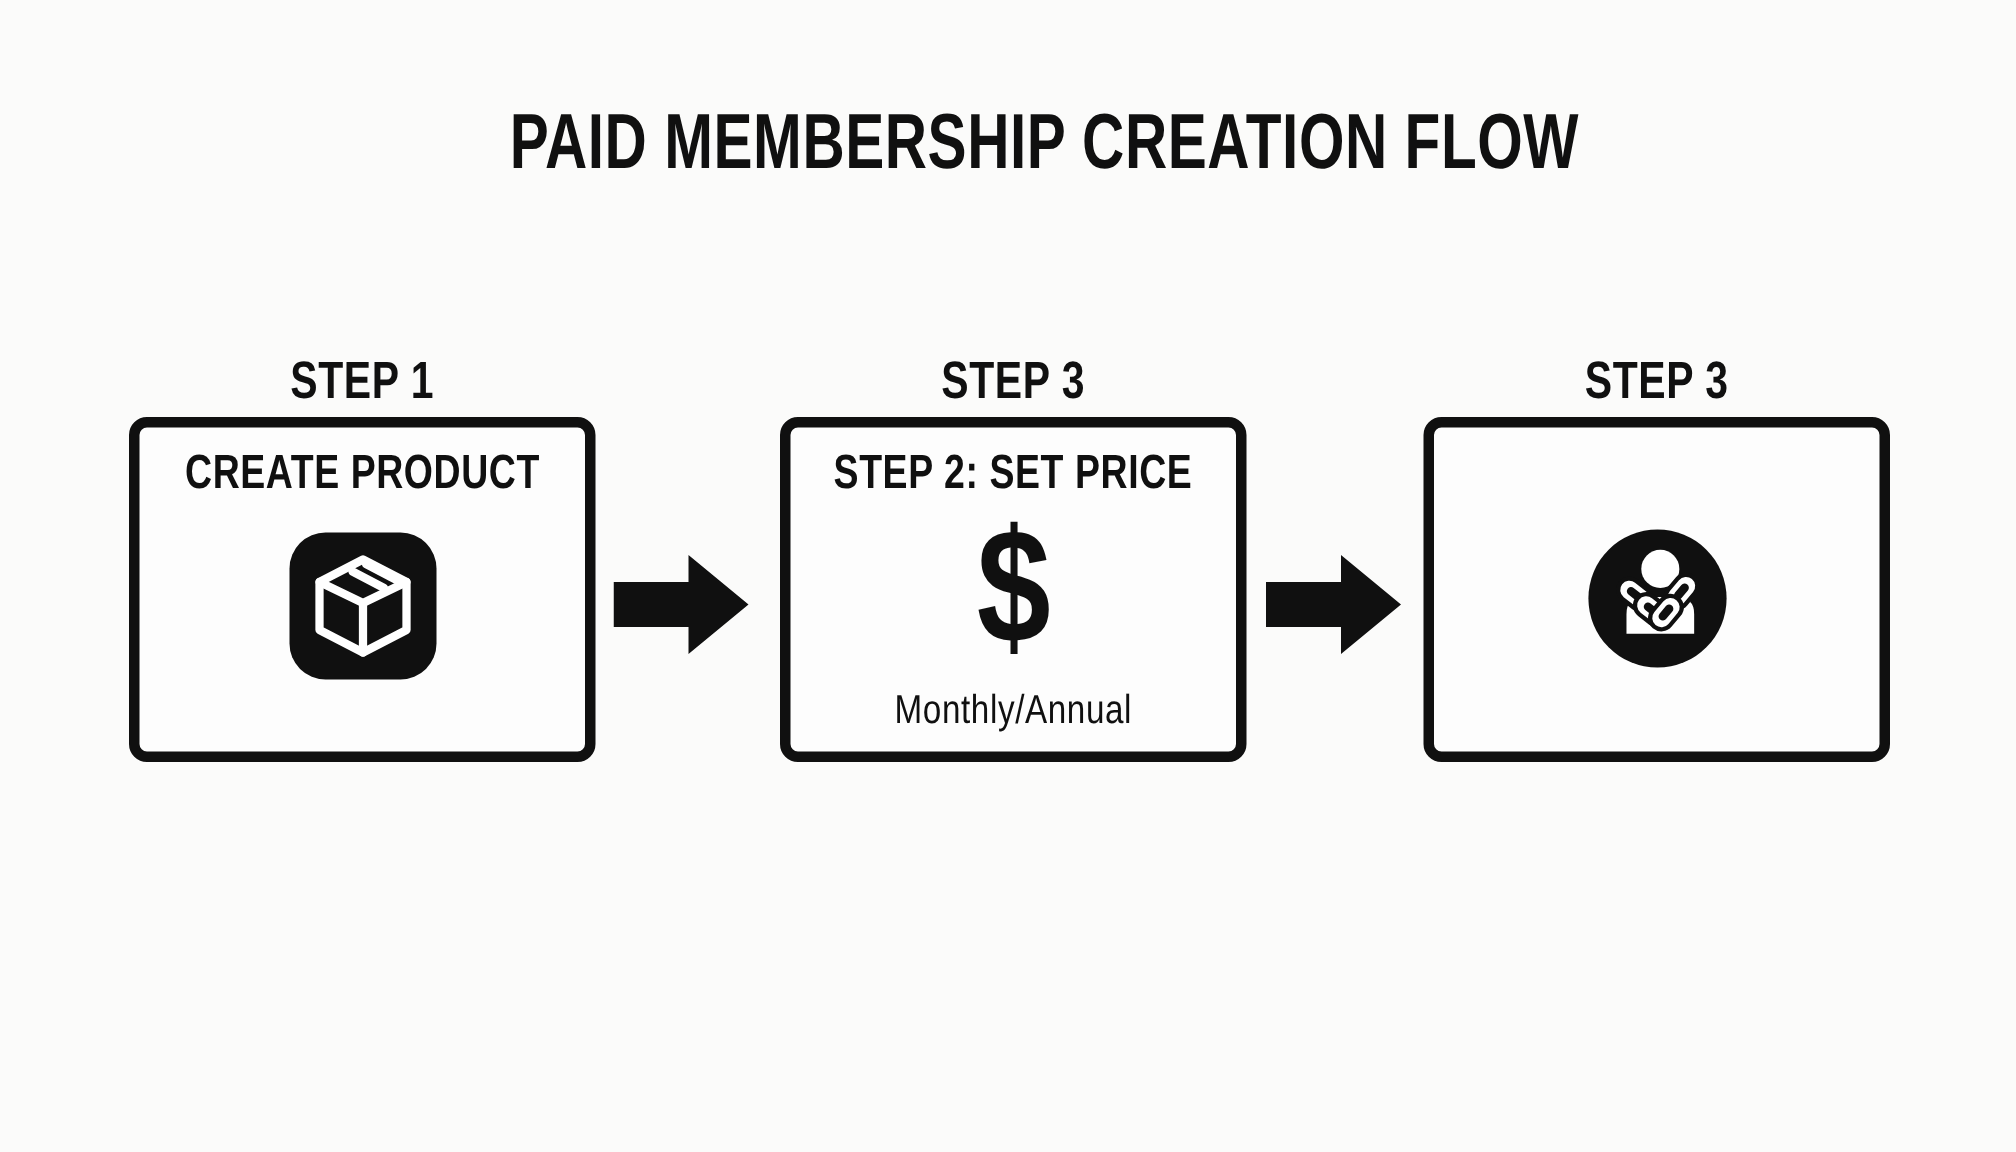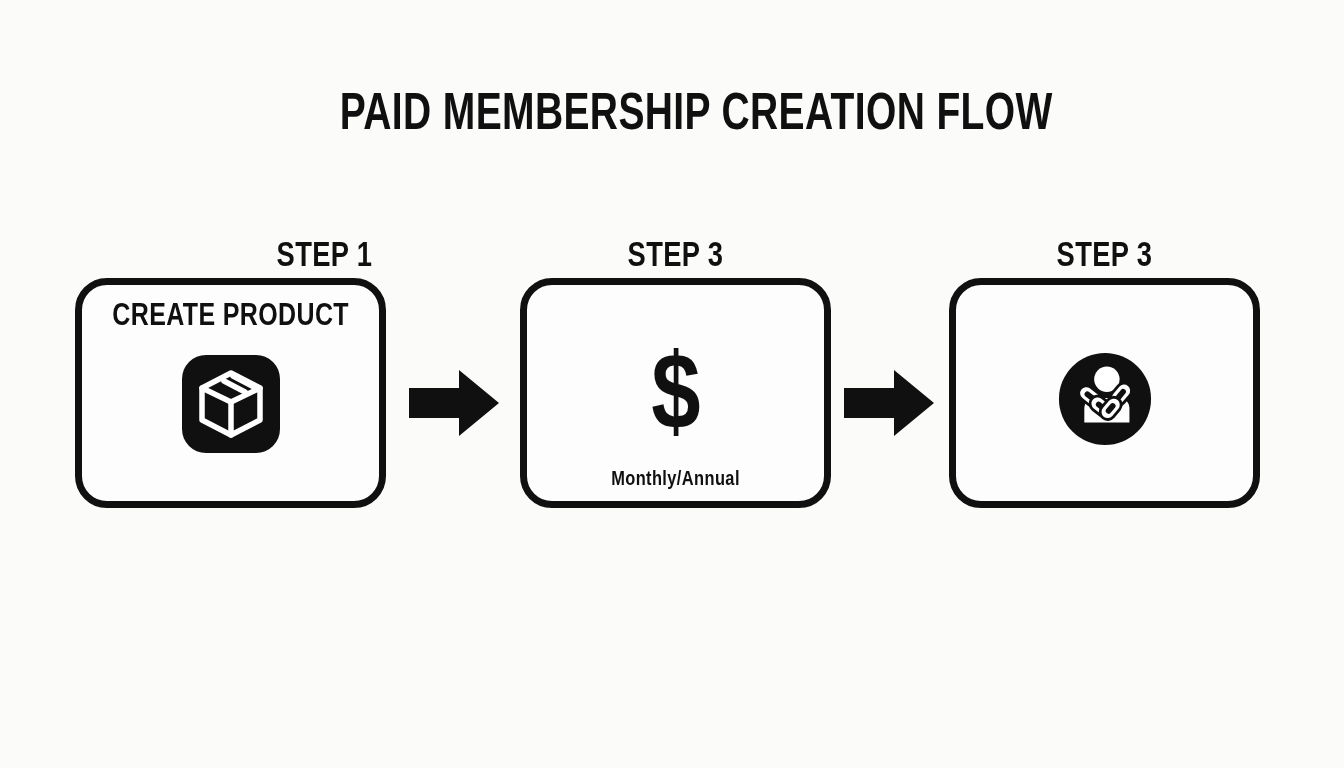--- a/index.html
+++ b/index.html
@@ -21,55 +21,55 @@
     transform-origin: center;
     white-space: nowrap;
     letter-spacing: 0.5px;
   }
   .cond-med { transform: scaleX(0.78); }
   .cond-wide { transform: scaleX(0.82); }
 
   .title {
     position: absolute;
     left: 0; right: 0; top: 66px;
-    margin: 16px;
+    margin: 0;
     text-align: center;
     font-size: 52px;
     font-weight: 700;
     line-height: 1.15;
     padding-left: 48px;
   }
 
   .step {
     position: absolute;
     top: 234px;
     width: 311px;
     display: flex;
     flex-direction: column;
     align-items: center;
   }
-  .step-1 { left: 75px; align-items: flex-end; }
+  .step-1 { left: 86px; }
   .step-2 { left: 520px; }
   .step-3 { left: 949px; }
 
   .step-label {
     font-size: 35px;
     font-weight: 700;
     line-height: 40px;
     height: 44px;
     text-align: center;
   }
 
   .box {
     position: relative;
     box-sizing: border-box;
     width: 311px;
     height: 230px;
     border: 7px solid #101010;
-    border-radius: 32px;
+    border-radius: 12px;
     background: #fdfdfd;
     display: flex;
     flex-direction: column;
     align-items: center;
   }
   .box-heading {
     margin-top: 10px;
     font-size: 32px;
     font-weight: 700;
     line-height: 1.2;
@@ -90,22 +90,22 @@
     font-size: 108px;
     font-weight: 700;
     line-height: 1;
   }
   .dollar .cond { transform: scaleX(0.82); }
   .box-caption {
     position: absolute;
     left: 0; right: 0;
     bottom: 12px;
     text-align: center;
-    font-size: 20px;
-    font-weight: 700;
+    font-size: 27px;
+    font-weight: 400;
     line-height: 1.1;
   }
 
   .arrow {
     position: absolute;
     top: 368px;
   }
   .arrow-1 { left: 409px; }
   .arrow-2 { left: 844px; }
 </style>
@@ -137,20 +137,21 @@
 
   <div class="arrow arrow-1">
     <svg width="92" height="70" viewBox="0 0 92 70" aria-hidden="true">
       <polygon points="0,20 50,20 50,2 90,35 50,68 50,50 0,50" fill="#101010"></polygon>
     </svg>
   </div>
 
   <section class="step step-2">
     <div class="step-label"><span class="cond cond-med">STEP 3</span></div>
     <div class="box">
+      <div class="box-heading"><span class="cond cond-med">STEP 2: SET PRICE</span></div>
       <div class="dollar"><span class="cond">$</span></div>
       <div class="box-caption"><span class="cond cond-wide">Monthly/Annual</span></div>
     </div>
   </section>
 
   <div class="arrow arrow-2">
     <svg width="92" height="70" viewBox="0 0 92 70" aria-hidden="true">
       <polygon points="0,20 50,20 50,2 90,35 50,68 50,50 0,50" fill="#101010"></polygon>
     </svg>
   </div>

